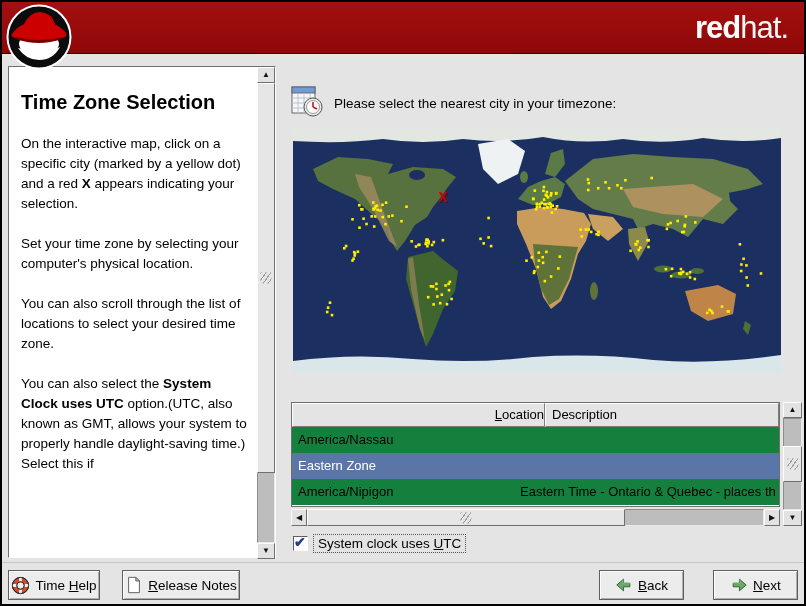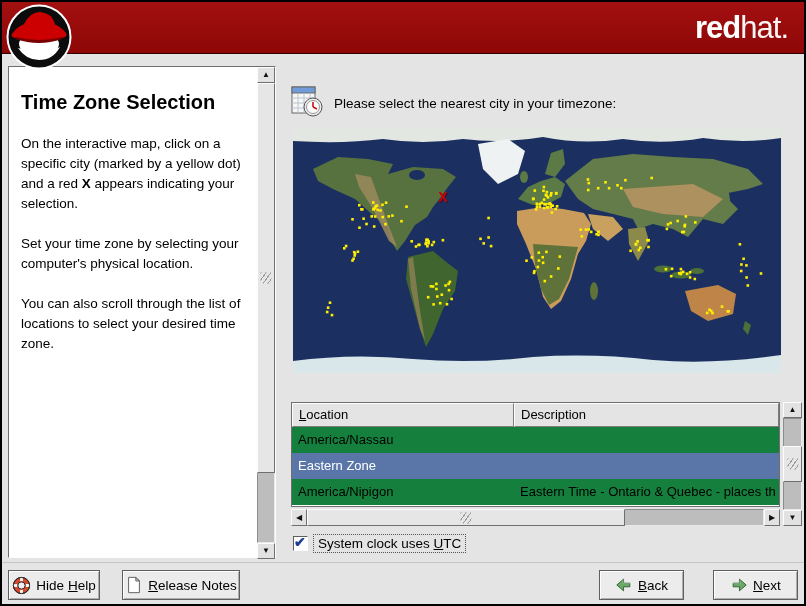--- a/index.html
+++ b/index.html
@@ -39,21 +39,21 @@
   .map{position:absolute;left:291px;top:127px;width:488px;height:244px;}
   .map svg{position:absolute;left:0;top:0;width:100%;height:100%;display:block;}
   .map-marker{position:absolute;transform:translate(-50%,-55%);font-size:14px;font-weight:bold;
     text-shadow:1px 1px 0 rgba(60,0,0,.55);pointer-events:none;}
   
   .tz-table{position:absolute;left:289px;top:400px;width:489px;height:105px;background:#fff;
     border:1px solid #6f6f6f;}
   .thead{display:flex;height:24px;}
   .th{background:#e4e4e4;border:1px solid;border-color:#fdfdfd #7d7d7d #7d7d7d #fdfdfd;
     font-size:13px;padding:3px 0 0 6px;}
-  .th.c-loc{width:222px;}
+  .th.c-loc{width:253px;text-align:right;}
   .th.c-desc{flex:1;}
   .trow{display:flex;height:26px;background:#15803d;}
   .tcell{font-size:13px;padding:5px 0 0 6px;white-space:nowrap;overflow:hidden;}
   .tcell.c-loc{width:222px;}
   .tcell.c-desc{flex:1;}
   .trow.sel .tcell{color:#fff;}
   .tz-vscroll{position:absolute;left:781px;top:400px;width:19px;height:124px;}
   .tz-hscroll{position:absolute;left:289px;top:507px;width:489px;height:17px;}
   
   .utc-row{position:absolute;left:291px;top:530px;height:22px;display:flex;align-items:center;}
@@ -90,20 +90,21 @@
     <path d="M10,33 Q22,36 33,36 Q45,36 56,33 L56,35 Q44,39 33,39 Q21,39 10,35 Z" fill="#7a0000"></path>
   </svg>
 
   <div class="help-panel">
     <div class="help-content">
       <div class="help-title">Time Zone Selection</div>
       <div>
           <p class="help-p"><span>On the interactive map, click on a specific city (marked by a yellow dot) and a red </span><b>X</b><span> appears indicating your selection.</span></p>
           <p class="help-p"><span>Set your time zone by selecting your computer's physical location.</span></p>
           <p class="help-p"><span>You can also scroll through the list of locations to select your desired time zone.</span></p>
+          <p class="help-p"><span>You can also select the </span><b>System Clock uses UTC</b><span> option.(UTC, also known as GMT, allows your system to properly handle daylight-saving time.) Select this if</span></p>
         </div>
     </div>
     <div class="help-vscroll">
       <div class="sb-btn" style="left:0;top:0;width:18px;height:16px;">▲</div>
       <div class="sb-track" style="left:0;top:16px;width:18px;height:460px;"></div>
       <div class="sb-thumb" style="left:0;top:16px;width:18px;height:390px;">
           <span class="grip"></span>
         </div>
       <div class="sb-btn" style="left:0;top:476px;width:18px;height:16px;">▼</div>
     </div>
@@ -382,21 +383,21 @@
 
   <div class="footer-sep"></div>
 
   <div class="btn btn-hide-help">
     <svg width="19" height="19" viewBox="0 0 20 20">
       <circle cx="10" cy="10" r="8.5" fill="#d6492c" stroke="#222" stroke-width="1"></circle>
       <path d="M10,1.5 V5.5 M10,14.5 V18.5 M1.5,10 H5.5 M14.5,10 H18.5" stroke="#f4f4f4" stroke-width="3"></path>
       <circle cx="10" cy="10" r="8.5" fill="none" stroke="#222" stroke-width="1"></circle>
       <circle cx="10" cy="10" r="3.8" fill="#efefef" stroke="#222" stroke-width="1"></circle>
     </svg>
-    <span><span>Hide </span><span class="mn">H</span><span>elp</span></span>
+    <span><span>Time </span><span class="mn">H</span><span>elp</span></span>
   </div>
 
   <div class="btn btn-release-notes">
     <svg width="18" height="18" viewBox="0 0 20 20">
       <path d="M4,1.5 h8 l4,4 v13 h-12 z" fill="#fff" stroke="#555"></path>
       <path d="M12,1.5 l4,4 h-4 z" fill="#cfcfcf" stroke="#555"></path>
     </svg>
     <span><span class="mn">R</span><span>elease Notes</span></span>
   </div>
 

